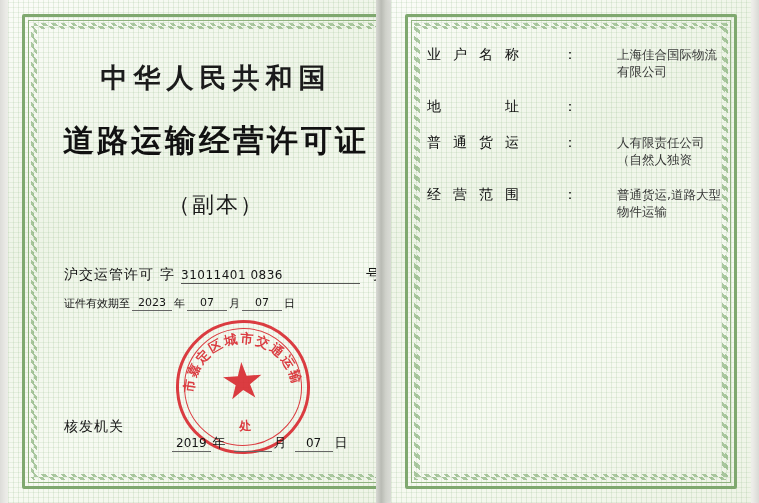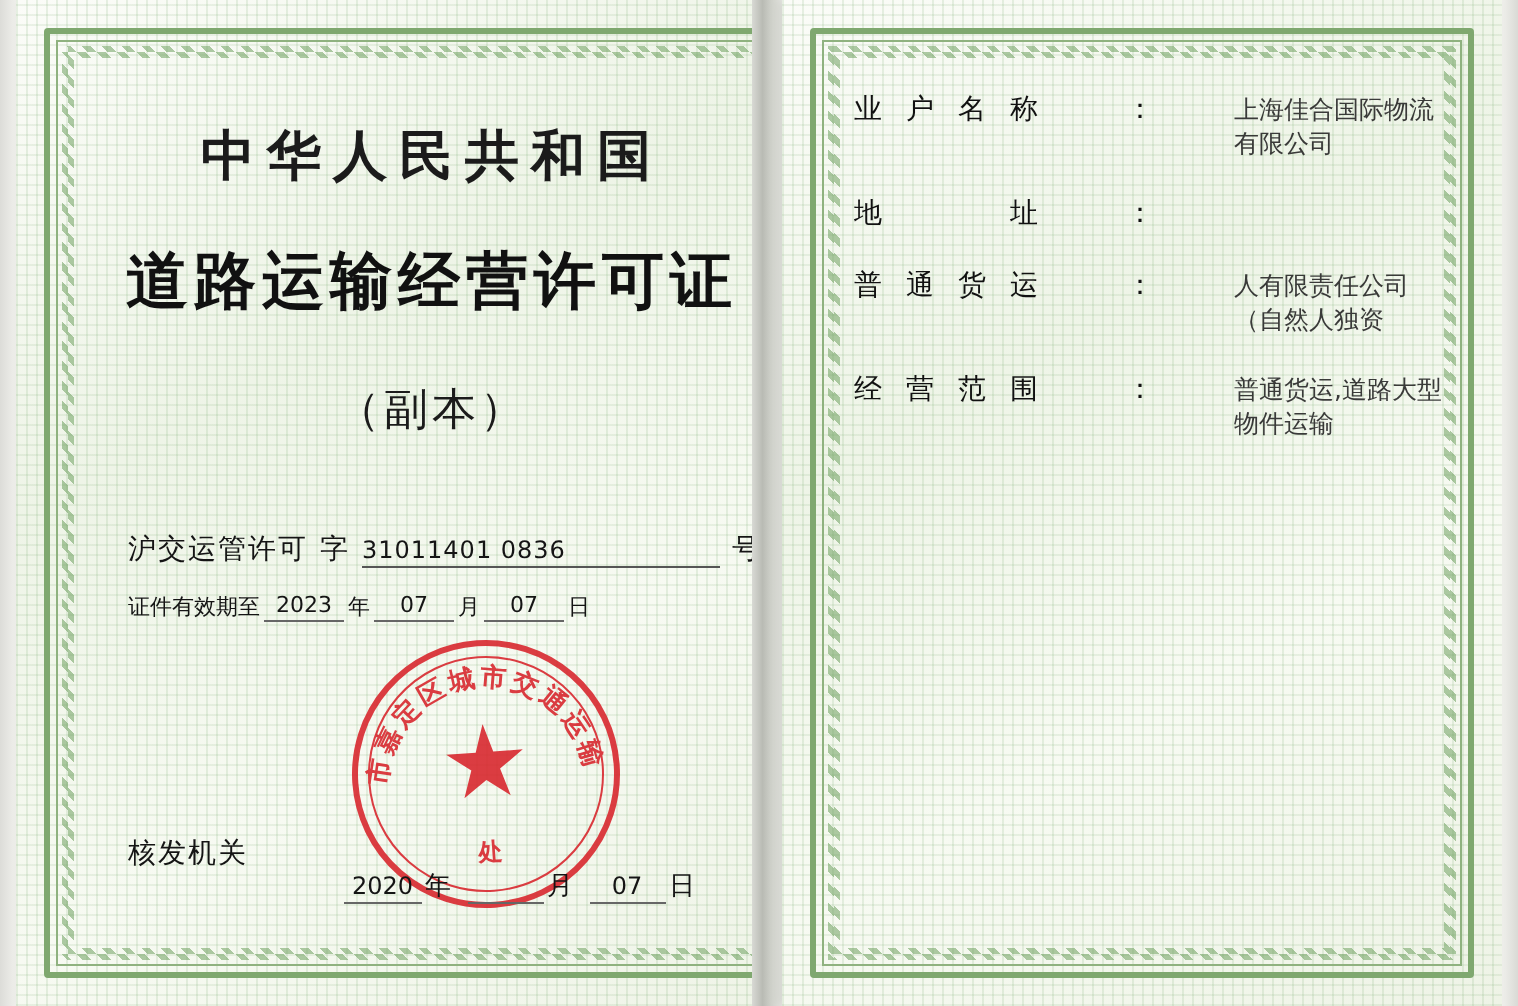--- a/index.html
+++ b/index.html
@@ -349,21 +349,21 @@
             <textPath href="#arcpath" startOffset="50%" text-anchor="middle">上海市嘉定区城市交通运输管理</textPath>
           </text>
         </svg>
         <div class="seal-star"></div>
         <div class="seal-bottom-text">处</div>
       </div>
 
       <div class="issuer-label">核发机关</div>
 
       <div class="date-row">
-        <span class="fill">2020</span>
+        <span class="fill">2019</span>
         <span class="unit">年</span>
         <span class="fill"></span>
         <span class="unit">月</span>
         <span class="fill">07</span>
         <span class="unit">日</span>
       </div>
 
     </div>
   </div>
 

